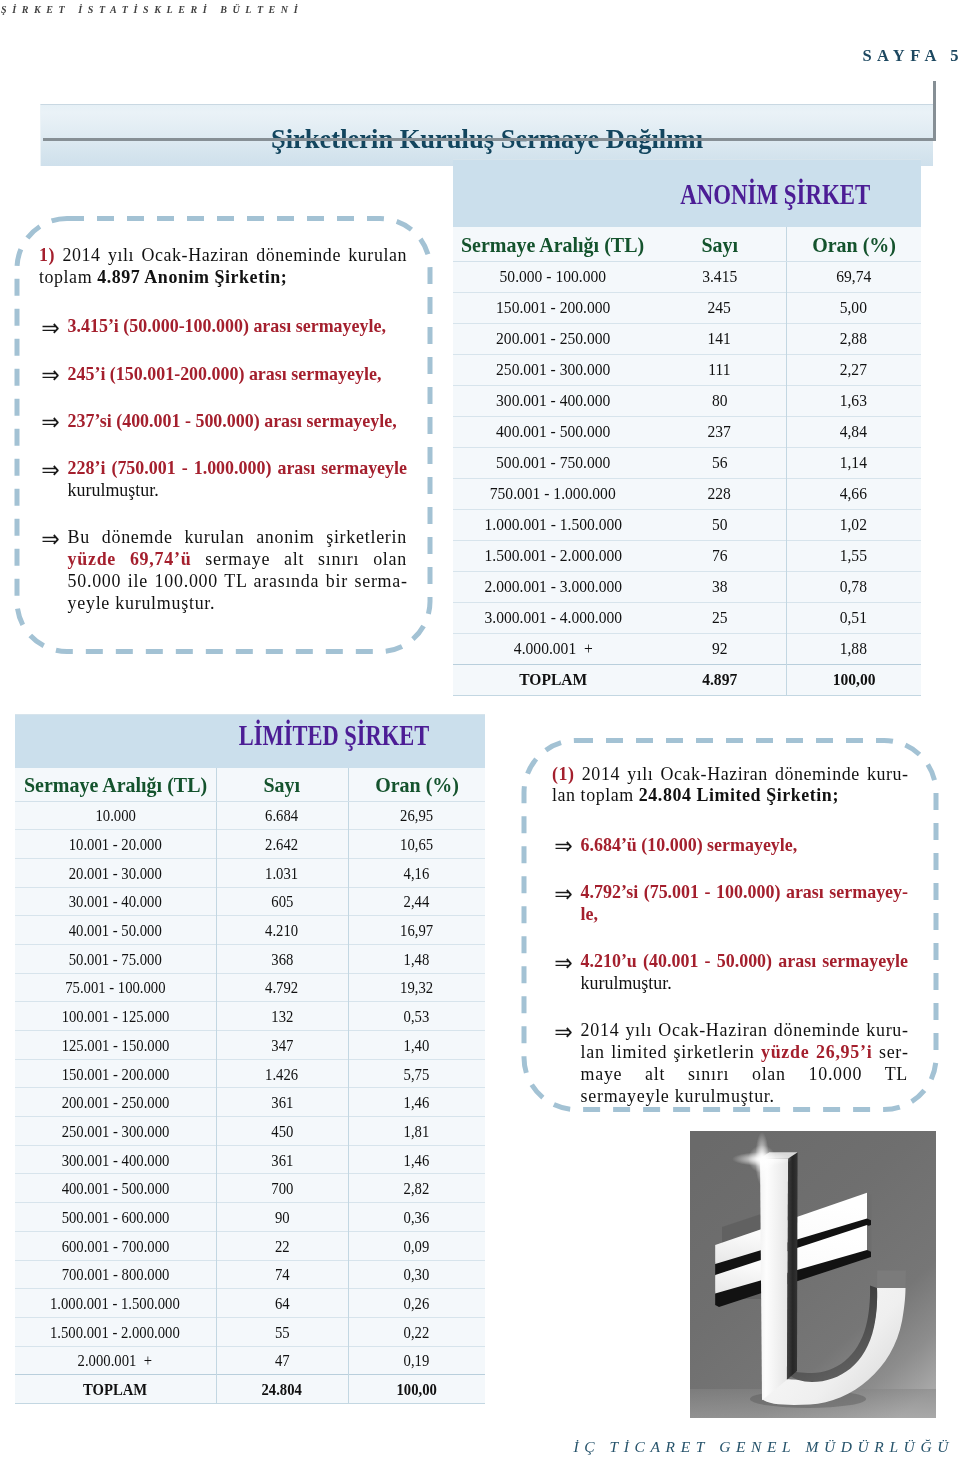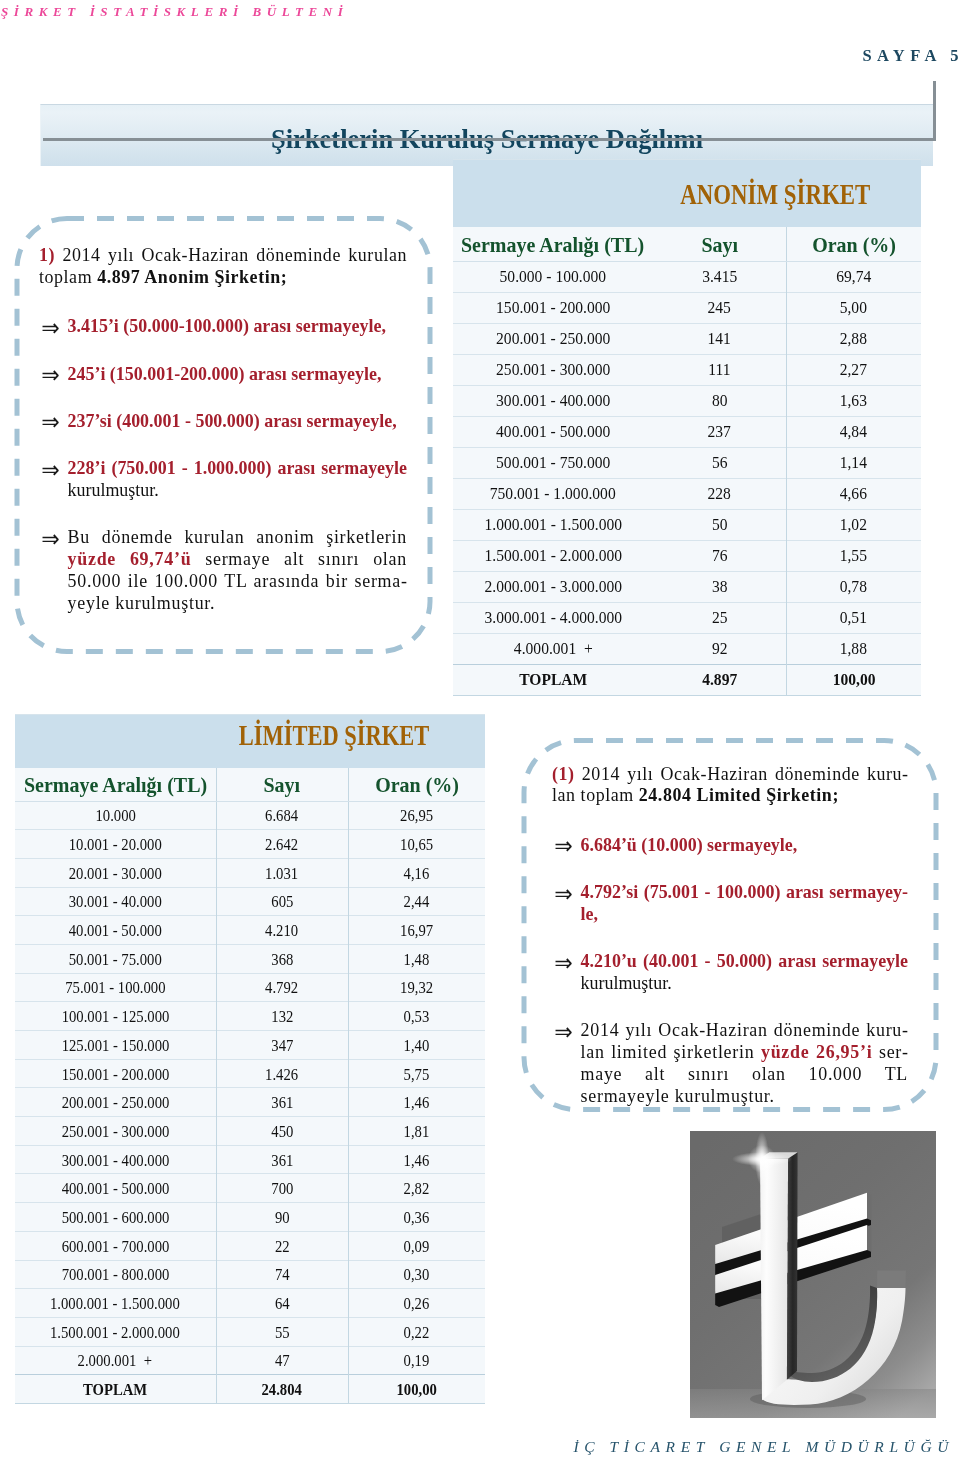--- a/index.html
+++ b/index.html
@@ -1,38 +1,38 @@
 <!DOCTYPE html>
 <html><head>
 <meta charset="utf-8">
 <style>
   html,body{margin:0;padding:0;}
   body{width:960px;height:1463px;background:#fff;position:relative;overflow:hidden;
        font-family:"Liberation Serif",serif;-webkit-font-smoothing:antialiased;}
 
   
-  .hdr{position:absolute;left:1px;top:4px;font-size:13px;font-weight:bold;font-style:italic;
-       letter-spacing:5.6px;color:#ec4899;white-space:nowrap;}
+  .hdr{position:absolute;left:1px;top:4px;font-size:10px;font-weight:bold;font-style:italic;
+       letter-spacing:5.6px;color:#404040;white-space:nowrap;}
   .sayfa{position:absolute;right:-4px;top:46px;font-size:16.5px;font-weight:bold;
        letter-spacing:5.4px;color:#1d4860;white-space:nowrap;}
   .ftr{position:absolute;right:6px;top:1438px;font-size:15.5px;font-weight:normal;font-style:italic;
        letter-spacing:5.6px;color:#26536b;white-space:nowrap;}
 
   
   .banner{position:absolute;left:40px;top:78px;width:893px;height:62px;
        background:linear-gradient(180deg,#e6f0f6 0%,#eaf2f7 12%,#e1ecf3 45%,#d3e3ed 85%,#cfe0ec 100%);
        border-top:1px solid #c9d8e2;border-left:1px solid #ecf3f7;box-sizing:border-box;margin-top:26px;}
   .bshadow-b{position:absolute;left:43px;top:138px;width:893px;height:3px;background:#868f95;}
   .bshadow-r{position:absolute;left:933px;top:81px;width:3px;height:57px;background:#868f95;}
   .banner .t{position:absolute;left:0;right:0;top:19px;text-align:center;
        font-size:26.5px;font-weight:bold;color:#12455e;}
 
   
   .tbl{position:absolute;border-collapse:collapse;table-layout:fixed;}
-  .tbl .capt{background:#cbdfec;text-align:right;color:#a16207;font-weight:bold;
+  .tbl .capt{background:#cbdfec;text-align:right;color:#4c1d95;font-weight:bold;
        height:40px;padding:16px;font-size:29.5px;vertical-align:middle;box-sizing:border-box;}
   .tbl .capt div{padding-right:45px;padding-top:2px;display:inline-block;transform:scaleX(0.775);transform-origin:right;}
   .tbl th{background:#f4f8fb;font-weight:bold;color:#14532d;text-align:center;
        height:34px;padding:4px 0 0 0;font-size:21.5px;box-sizing:border-box;
        border-bottom:1px solid #d3e1ea;}
   .tbl th>span{display:inline-block;transform:scaleX(0.93);}
   .tbl td{background:#f4f8fb;text-align:center;color:#111;height:31px;padding:0;font-size:17.5px;box-sizing:border-box;
        border-top:1px solid #d7e4ec;}
   .tbl td>span{display:inline-block;transform:scaleX(0.89);}
   #tbl-limited td{height:28.7px;font-size:16.5px;padding-top:2px;}

